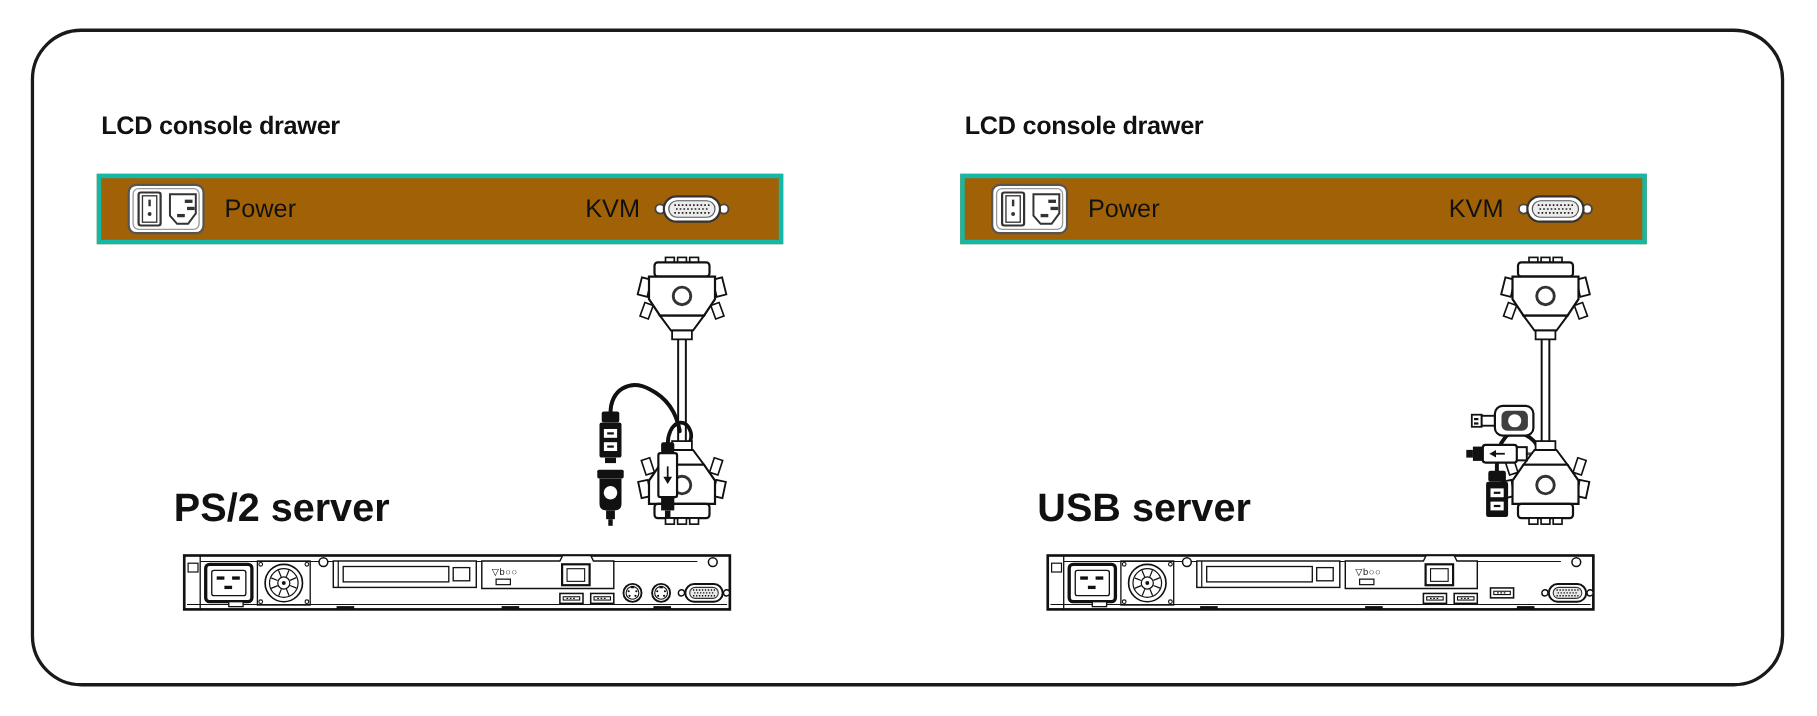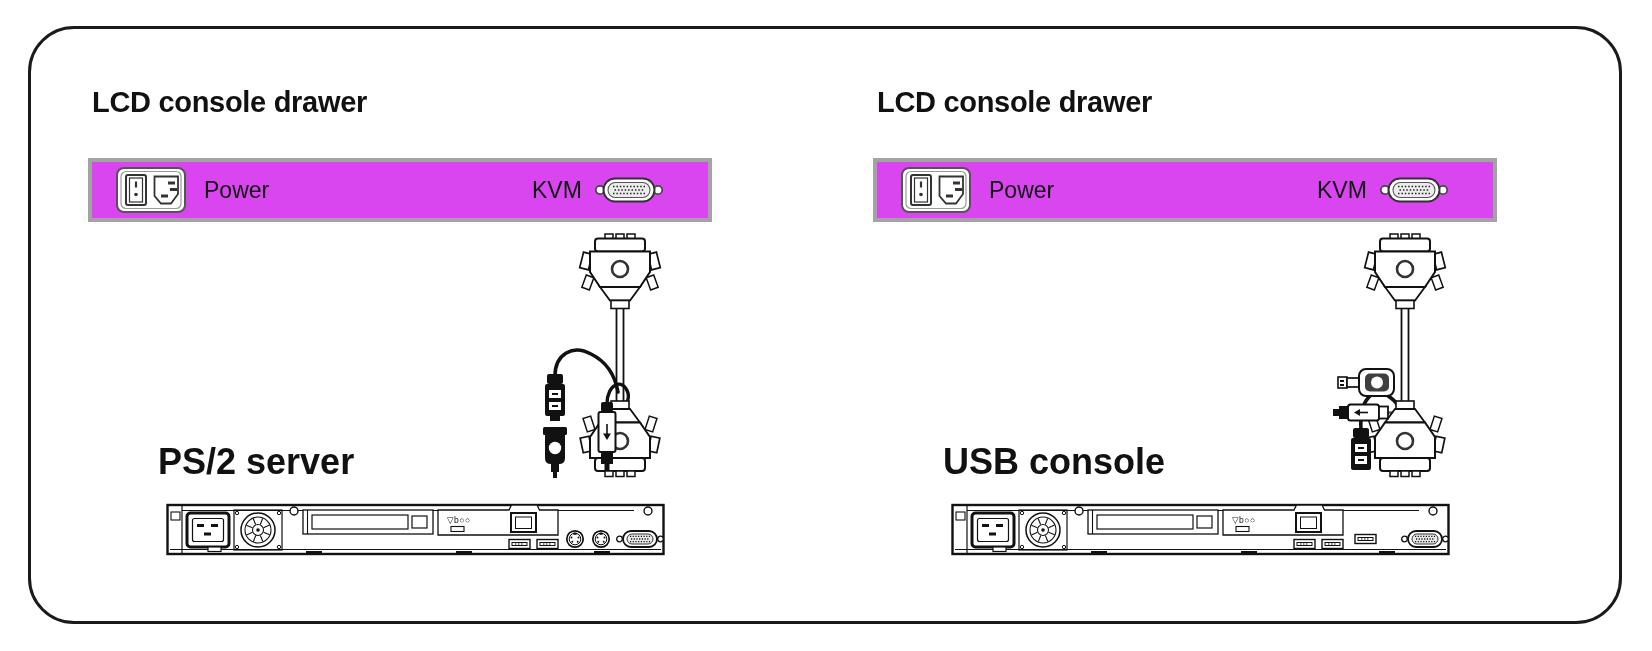--- a/index.html
+++ b/index.html
@@ -1,21 +1,21 @@
 <!DOCTYPE html>
 <html><head>
 <meta charset="utf-8">
 <style>
   html,body{margin:0;padding:0;background:#ffffff;}
   body{position:relative;width:1652px;height:651px;font-family:"Liberation Sans",sans-serif;color:#111;}
   .frame{position:absolute;left:28px;top:26px;width:1588px;height:592px;border:3px solid #1a1a1a;border-radius:46px;background:#fff;}
-  .heading{position:absolute;font-size:29px;font-weight:700;letter-spacing:-0.3px;white-space:nowrap;}
+  .heading{position:absolute;font-size:23px;font-weight:700;letter-spacing:-0.3px;white-space:nowrap;margin-top:15px;}
   .h-left{left:92px;top:86px;}
   .h-right{left:877px;top:86px;}
-  .console-panel{position:absolute;width:616px;height:56px;border:4px solid #a3a3a3;background:#d946ef;}
+  .console-panel{position:absolute;width:616px;height:56px;border:4px solid #14b8a6;background:#a16207;}
   .cp-left{left:88px;top:158px;}
   .cp-right{left:873px;top:158px;}
   .console-panel .label{position:absolute;top:50%;transform:translateY(-50%);font-size:23px;white-space:nowrap;}
   .power-label{left:112px;}
   .kvm-label{left:440px;text-align:center;}
   svg.icon,svg.graphic{position:absolute;overflow:visible;}
   .power-icon{left:24px;top:5px;width:70px;height:46px;}
   .kvm-icon{left:502px;top:11px;width:70px;height:34px;}
   .cable-left{left:525px;top:228px;width:190px;height:262px;}
   .cable-right{left:1290px;top:228px;width:200px;height:262px;}
@@ -274,19 +274,19 @@
   <g>
     <rect x="63" y="200" width="16" height="10" rx="2" fill="#111"></rect>
     <rect x="61" y="210" width="20" height="32" rx="2" fill="#111"></rect>
     <rect x="65" y="216" width="12" height="8" fill="#fff"></rect>
       <rect x="68" y="219" width="6" height="2" fill="#111"></rect>
     <rect x="65" y="228" width="12" height="8" fill="#fff"></rect>
       <rect x="68" y="231" width="6" height="2" fill="#111"></rect>
   </g>
 </svg>
 
-<div class="server-label sl-right">USB console</div>
+<div class="server-label sl-right">USB server</div>
 
 <svg class="graphic sp-right" viewBox="0 0 504 56">
   <use href="#server-base"></use>
   <use href="#usbport" x="404" y="32.5"></use>
   <use href="#vgaport" transform="translate(474,37)"></use>
 </svg>
 
 </body></html>

